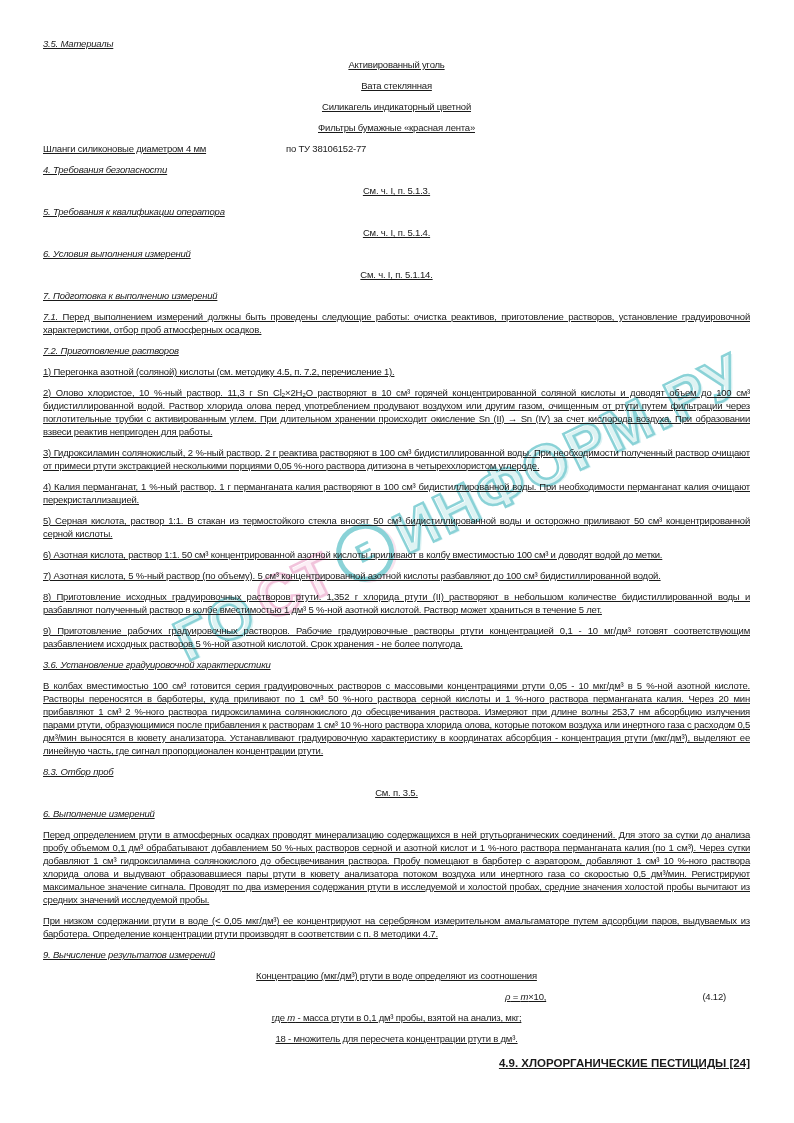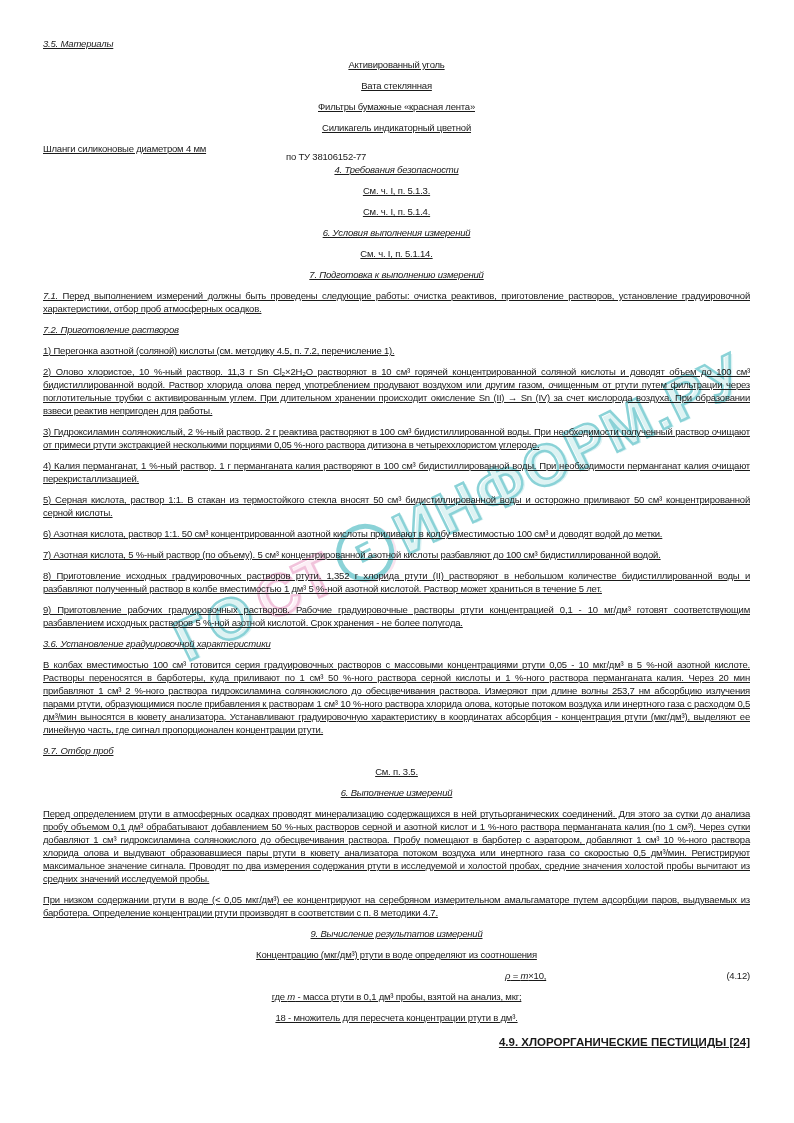--- a/index.html
+++ b/index.html
@@ -57,28 +57,28 @@
     position:relative;
     z-index:1;
     padding:33px 44px 0 43px;
     font-size:9.5px;
     line-height:13px;
     letter-spacing:-0.2px;
   }
   .content p{margin:4px 0 8px 0;text-decoration:underline;}
   .body-p{text-align:justify;}
   .h-left-i{font-style:italic;}
-  .h-center{text-align:center;font-style:italic;}
+  .h-center{font-style:italic;}
   .ref{text-align:center;}
   .num-i{font-style:italic;}
   .hoses{position:relative;}
-  .hoses-spec{position:absolute;left:243px;top:8px;}
+  .hoses-spec{position:absolute;left:243px;top:0;}
   .formula{position:relative;padding-left:462px;}
   .formula em{font-style:italic;}
-  .eq-num{position:absolute;right:0;top:0;font-style:normal;text-align:right;}
+  .eq-num{position:absolute;right:24px;top:0;font-style:normal;text-align:right;}
   .h-49{
     font-weight:bold;
     font-size:11.5px;
     letter-spacing:0;
     margin-top:12px !important;
     text-align:right;
   }
 </style>
 </head>
 <body>
@@ -93,31 +93,32 @@
     </span>
     <span class="wm">ИНФОРМ.РУ</span>
   </div>
 
   <div class="content">
 
     <p class="h-left-i">3.5. Материалы</p>
 
     <p class="ref">Активированный уголь</p>
     <p class="ref">Вата стеклянная</p>
+    <p class="ref">Силикагель индикаторный цветной</p>
     <p class="ref">Фильтры бумажные «красная лента»</p>
-    <p class="ref">Силикагель индикаторный цветной</p>
 
     <p class="hoses">
       <span>Шланги силиконовые диаметром 4 мм</span>
       <span class="hoses-spec">по ТУ 38106152-77</span>
     </p>
 
     <p class="h-center">4. Требования безопасности</p>
     <p class="ref">См. ч. I, п. 5.1.3.</p>
 
+    <p class="h-center">5. Требования к квалификации оператора</p>
     <p class="ref">См. ч. I, п. 5.1.4.</p>
 
     <p class="h-center">6. Условия выполнения измерений</p>
     <p class="ref">См. ч. I, п. 5.1.14.</p>
 
     <p class="h-center">7. Подготовка к выполнению измерений</p>
 
     <p class="body-p">
       <span class="num-i">7.1.</span><span> Перед выполнением измерений должны быть проведены следующие работы: очистка реактивов, приготовление растворов, установление градуировочной характеристики, отбор проб атмосферных осадков.</span>
     </p>
@@ -130,21 +131,21 @@
     <p class="body-p">4) Калия перманганат, 1 %-ный раствор. 1 г перманганата калия растворяют в 100 см³ бидистиллированной воды. При необходимости перманганат калия очищают перекристаллизацией.</p>
     <p class="body-p">5) Серная кислота, раствор 1:1. В стакан из термостойкого стекла вносят 50 см³ бидистиллированной воды и осторожно приливают 50 см³ концентрированной серной кислоты.</p>
     <p class="body-p">6) Азотная кислота, раствор 1:1. 50 см³ концентрированной азотной кислоты приливают в колбу вместимостью 100 см³ и доводят водой до метки.</p>
     <p class="body-p">7) Азотная кислота, 5 %-ный раствор (по объему). 5 см³ концентрированной азотной кислоты разбавляют до 100 см³ бидистиллированной водой.</p>
     <p class="body-p">8) Приготовление исходных градуировочных растворов ртути. 1,352 г хлорида ртути (II) растворяют в небольшом количестве бидистиллированной воды и разбавляют полученный раствор в колбе вместимостью 1 дм³ 5 %-ной азотной кислотой. Раствор может храниться в течение 5 лет.</p>
     <p class="body-p">9) Приготовление рабочих градуировочных растворов. Рабочие градуировочные растворы ртути концентрацией 0,1 - 10 мг/дм³ готовят соответствующим разбавлением исходных растворов 5 %-ной азотной кислотой. Срок хранения - не более полугода.</p>
 
     <p class="h-left-i">3.6. Установление градуировочной характеристики</p>
     <p class="body-p">В колбах вместимостью 100 см³ готовится серия градуировочных растворов с массовыми концентрациями ртути 0,05 - 10 мкг/дм³ в 5 %-ной азотной кислоте. Растворы переносятся в барботеры, куда приливают по 1 см³ 50 %-ного раствора серной кислоты и 1 %-ного раствора перманганата калия. Через 20 мин прибавляют 1 см³ 2 %-ного раствора гидроксиламина солянокислого до обесцвечивания раствора. Измеряют при длине волны 253,7 нм абсорбцию излучения парами ртути, образующимися после прибавления к растворам 1 см³ 10 %-ного раствора хлорида олова, которые потоком воздуха или инертного газа с расходом 0,5 дм³/мин выносятся в кювету анализатора. Устанавливают градуировочную характеристику в координатах абсорбция - концентрация ртути (мкг/дм³), выделяют ее линейную часть, где сигнал пропорционален концентрации ртути.</p>
 
-    <p class="h-left-i">9.7. Отбор проб</p>
+    <p class="h-left-i">8.3. Отбор проб</p>
     <p class="ref">См. п. 3.5.</p>
 
     <p class="h-center">6. Выполнение измерений</p>
     <p class="body-p">Перед определением ртути в атмосферных осадках проводят минерализацию содержащихся в ней ртутьорганических соединений. Для этого за сутки до анализа пробу объемом 0,1 дм³ обрабатывают добавлением 50 %-ных растворов серной и азотной кислот и 1 %-ного раствора перманганата калия (по 1 см³). Через сутки добавляют 1 см³ гидроксиламина солянокислого до обесцвечивания раствора. Пробу помещают в барботер с аэратором, добавляют 1 см³ 10 %-ного раствора хлорида олова и выдувают образовавшиеся пары ртути в кювету анализатора потоком воздуха или инертного газа со скоростью 0,5 дм³/мин. Регистрируют максимальное значение сигнала. Проводят по два измерения содержания ртути в исследуемой и холостой пробах, средние значения холостой пробы вычитают из средних значений исследуемой пробы.</p>
     <p class="body-p">При низком содержании ртути в воде (&lt; 0,05 мкг/дм³) ее концентрируют на серебряном измерительном амальгаматоре путем адсорбции паров, выдуваемых из барботера. Определение концентрации ртути производят в соответствии с п. 8 методики 4.7.</p>
 
     <p class="h-center">9. Вычисление результатов измерений</p>
     <p class="ref">Концентрацию (мкг/дм³) ртути в воде определяют из соотношения</p>
 
     <p class="formula">

